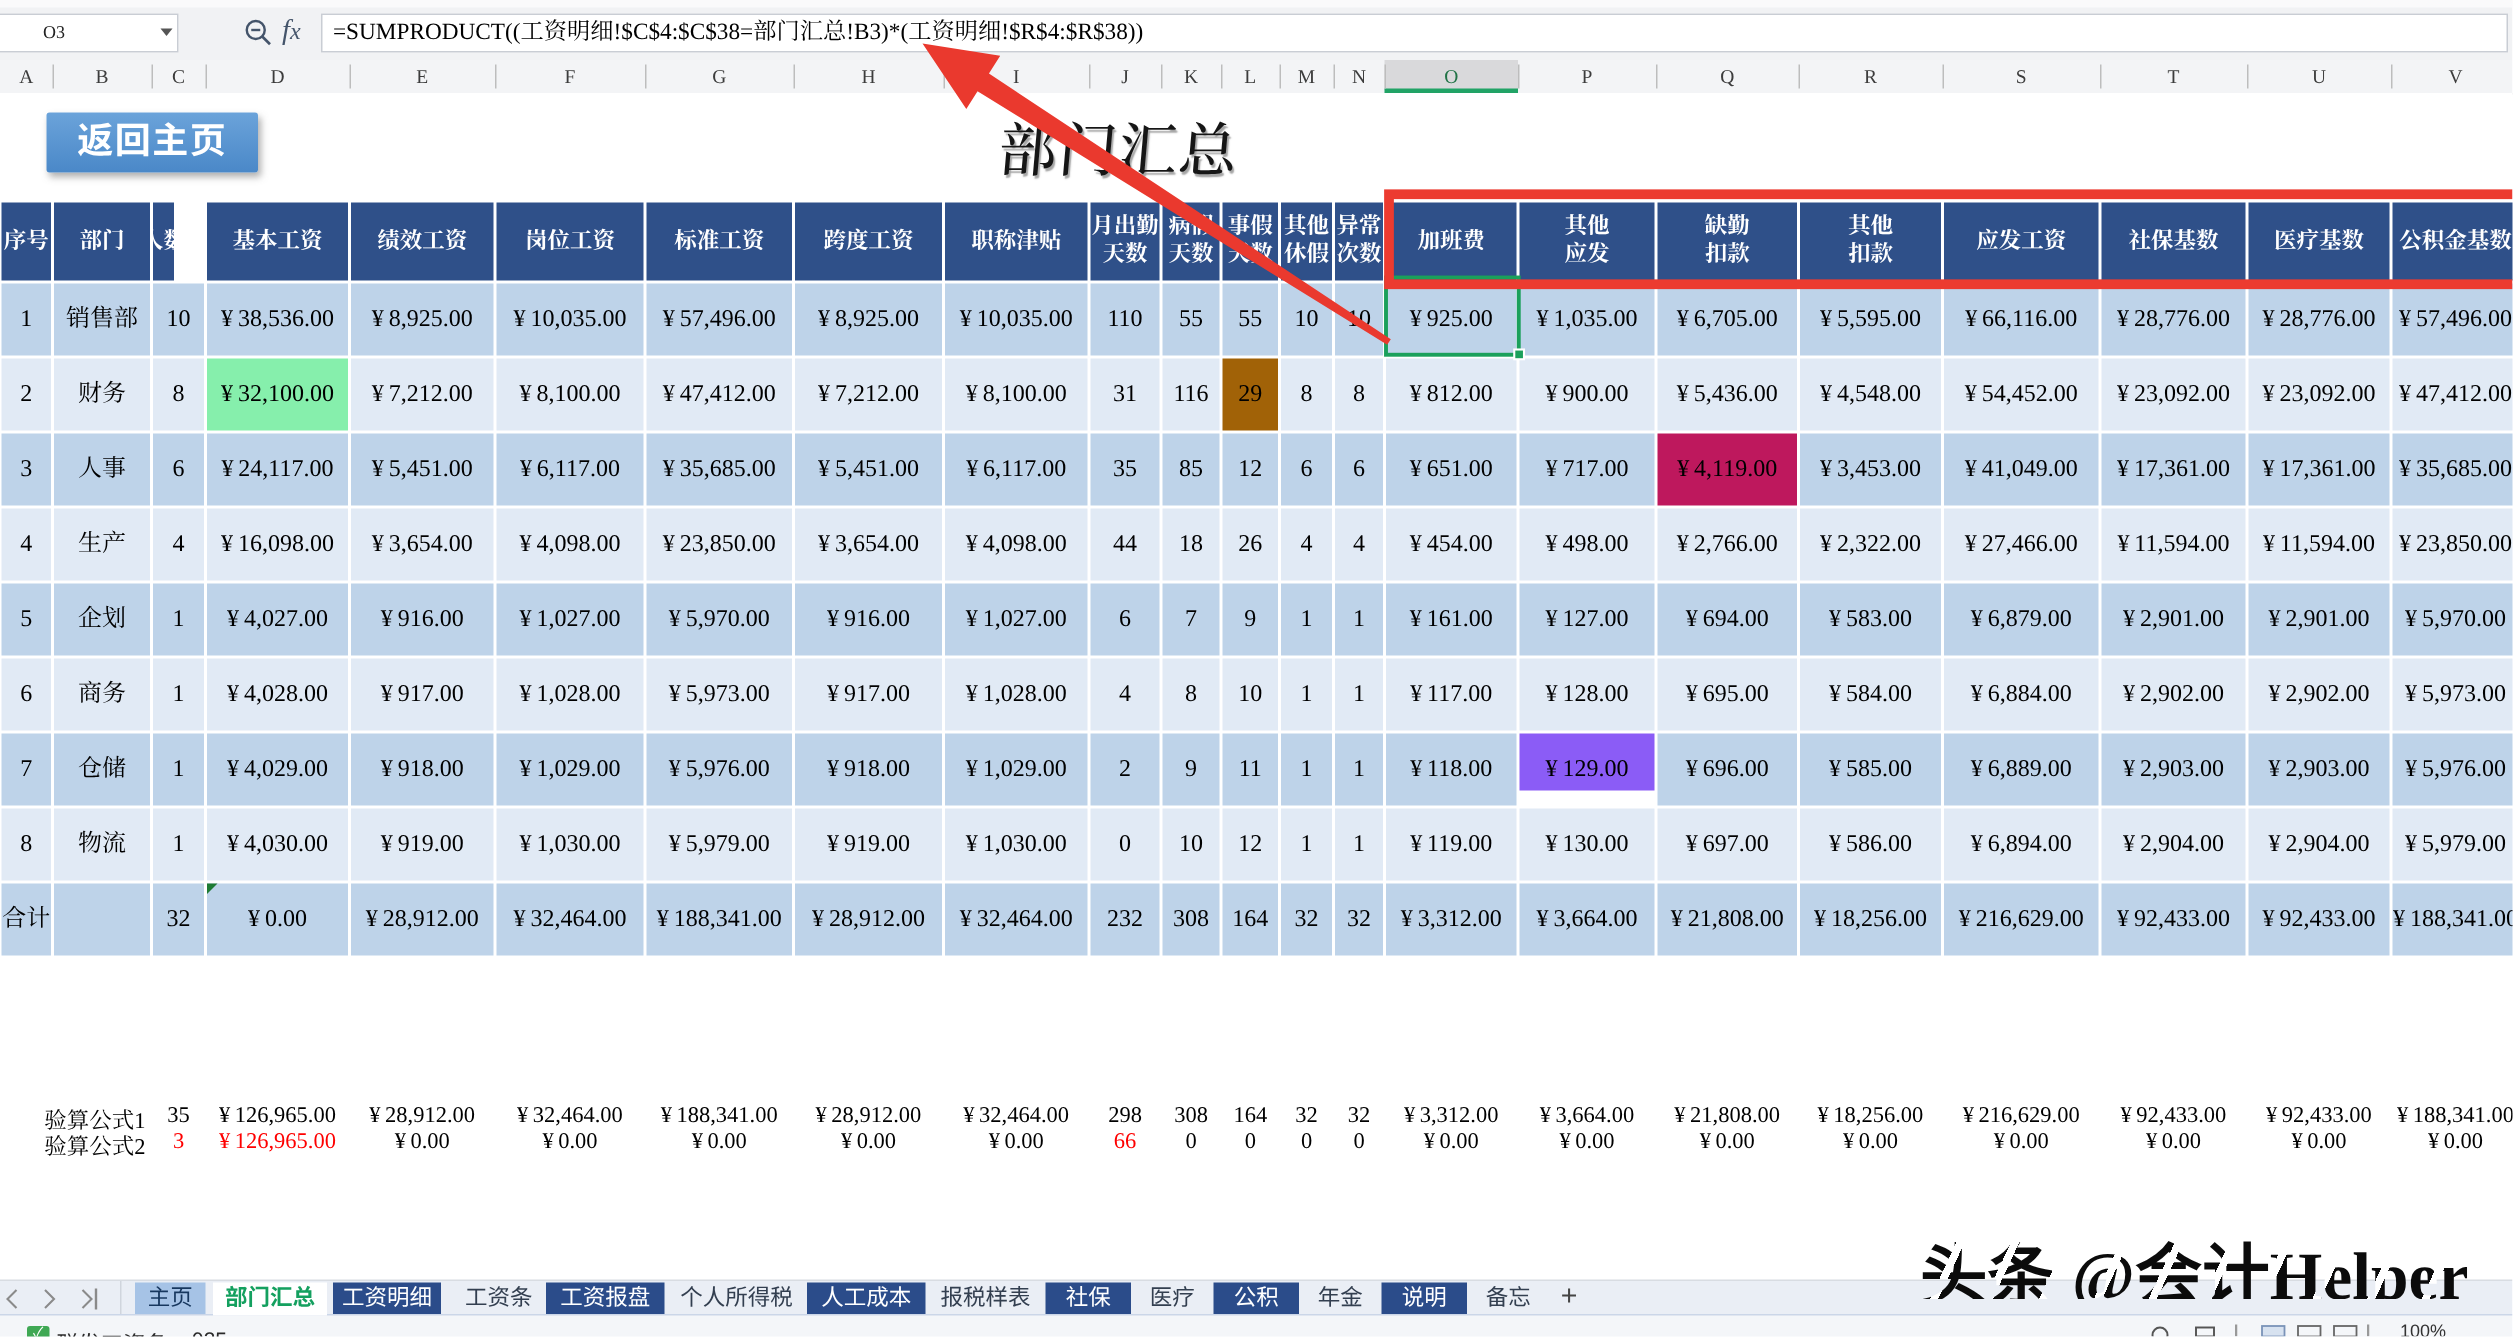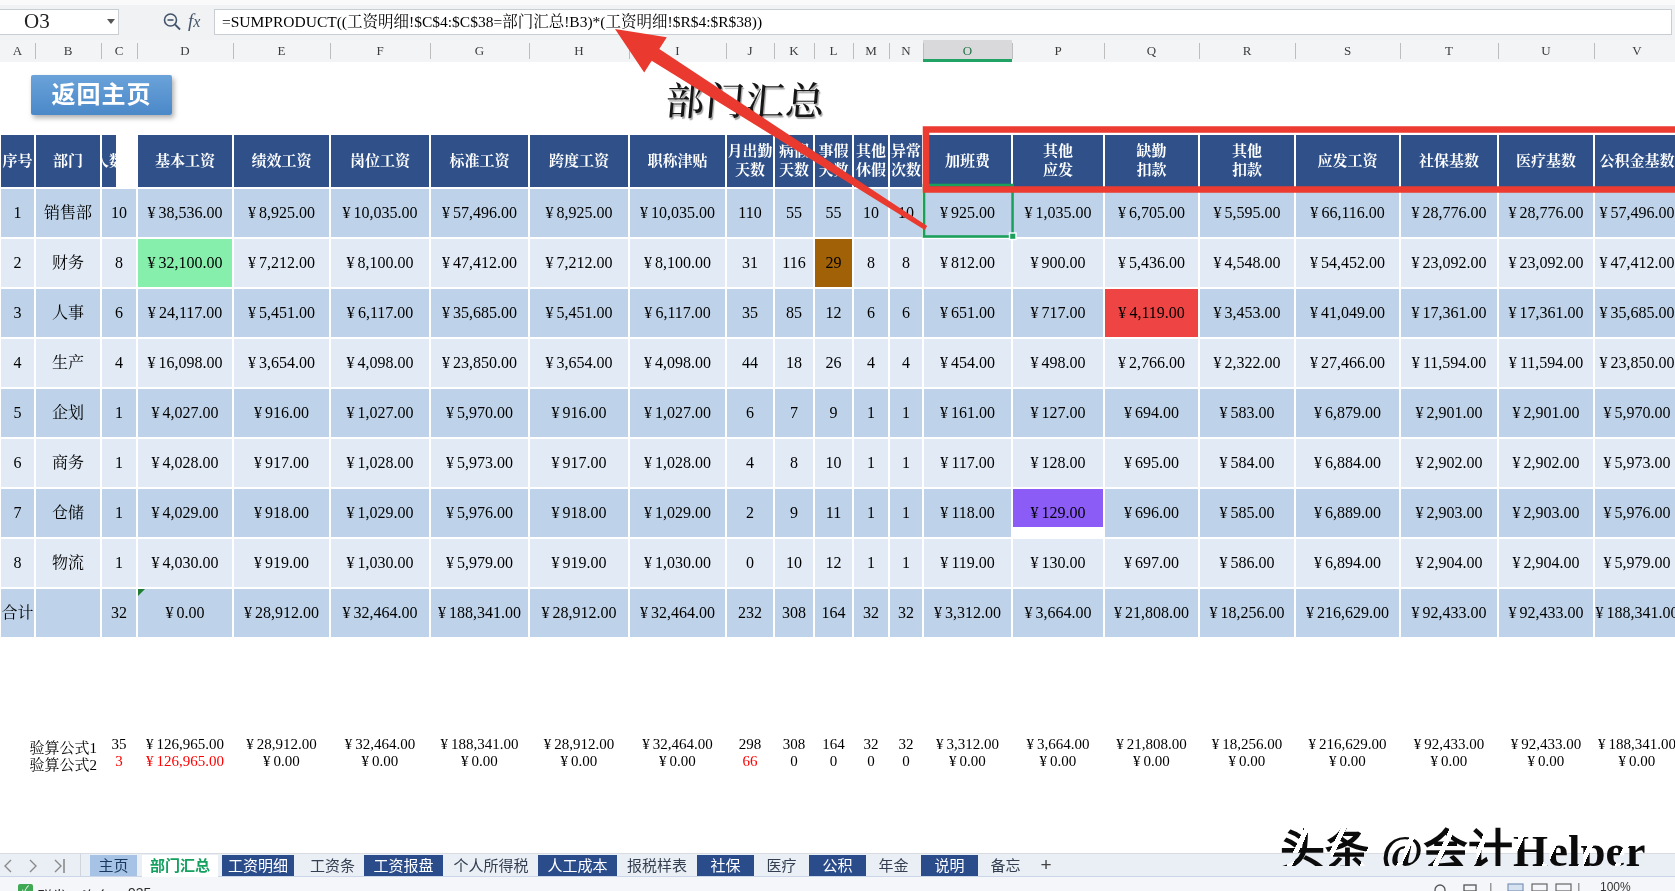--- a/index.html
+++ b/index.html
@@ -7,21 +7,21 @@
 .abs{position:absolute}
 .cell{position:absolute;text-align:center;font-size:16px;color:#000;white-space:nowrap;overflow:hidden}
 .hc{position:absolute;background:#2F5089;color:#fff;font-weight:700;font-size:15px;
  display:flex;flex-direction:column;justify-content:center;align-items:center;line-height:19px;white-space:nowrap;overflow:hidden}
 .ck{position:absolute;text-align:center;font-size:15px;color:#000;white-space:nowrap}
 .cl{position:absolute;top:40px;height:22px;line-height:22px;text-align:center;font-size:13px;color:#3c3c3c}
 </style></head><body>
 <div class="abs" style="left:0;top:0;width:1675px;height:40px;background:#F1F2F4"></div>
 <div class="abs" style="left:0;top:0;width:1675px;height:5px;background:#FAFAFB"></div>
 <div class="abs" style="left:-2px;top:9px;width:119px;height:24px;background:#fff;border:1px solid #C9CDD4"></div>
-<div class="abs" style="left:24px;top:10px;width:24px;height:22px;line-height:22px;font-size:21px;color:#222;text-align:center">O3</div>
+<div class="abs" style="left:24px;top:10px;width:24px;height:22px;line-height:22px;font-size:12px;color:#222;text-align:center">O3</div>
 <div class="abs" style="left:107px;top:19px;width:0;height:0;border-left:4px solid transparent;border-right:4px solid transparent;border-top:5px solid #555"></div>
 <svg class="abs" style="left:162px;top:12px" width="20" height="20" viewBox="0 0 20 20">
 <circle cx="8.5" cy="8" r="6" fill="none" stroke="#44546A" stroke-width="1.6"></circle>
 <line x1="5.5" y1="8" x2="11.5" y2="8" stroke="#44546A" stroke-width="1.6"></line>
 <line x1="13" y1="12.5" x2="18" y2="17.5" stroke="#44546A" stroke-width="1.8"></line>
   </svg>
 <div class="abs" style="left:188px;top:9px;width:24px;height:24px;line-height:24px;font-size:19px;font-style:italic;color:#44546A;font-family:'Liberation Serif',serif">f<i style="font-size:16px">x</i></div>
 <div class="abs" style="left:214px;top:9px;width:1456px;height:24px;background:#fff;border:1px solid #C9CDD4"></div>
 <div class="abs" style="left:222px;top:11px;height:21px;line-height:21px;font-size:15.5px;color:#000;white-space:nowrap">=SUMPRODUCT((工资明细!$C$4:$C$38=部门汇总!B3)*(工资明细!$R$4:$R$38))</div>
 <div class="abs" style="left:0;top:40px;width:1675px;height:22px;background:#F3F4F6;border-bottom:1px solid #D5D5D5"></div>
@@ -177,21 +177,21 @@
 <div class="cell" style="left:431px;top:289px;width:97px;height:48px;line-height:48px;background:#BED3E9">¥ 35,685.00</div>
 <div class="cell" style="left:530px;top:289px;width:98px;height:48px;line-height:48px;background:#BED3E9">¥ 5,451.00</div>
 <div class="cell" style="left:630px;top:289px;width:95px;height:48px;line-height:48px;background:#BED3E9">¥ 6,117.00</div>
 <div class="cell" style="left:727px;top:289px;width:46px;height:48px;line-height:48px;background:#BED3E9">35</div>
 <div class="cell" style="left:775px;top:289px;width:38px;height:48px;line-height:48px;background:#BED3E9">85</div>
 <div class="cell" style="left:815px;top:289px;width:37px;height:48px;line-height:48px;background:#BED3E9">12</div>
 <div class="cell" style="left:854px;top:289px;width:34px;height:48px;line-height:48px;background:#BED3E9">6</div>
 <div class="cell" style="left:890px;top:289px;width:32px;height:48px;line-height:48px;background:#BED3E9">6</div>
 <div class="cell" style="left:924px;top:289px;width:87px;height:48px;line-height:48px;background:#BED3E9">¥ 651.00</div>
 <div class="cell" style="left:1013px;top:289px;width:90px;height:48px;line-height:48px;background:#BED3E9">¥ 717.00</div>
-<div class="cell" style="left:1105px;top:289px;width:93px;height:48px;line-height:48px;background:#ef4444">¥ 4,119.00</div>
+<div class="cell" style="left:1105px;top:289px;width:93px;height:48px;line-height:48px;background:#be185d">¥ 4,119.00</div>
 <div class="cell" style="left:1200px;top:289px;width:94px;height:48px;line-height:48px;background:#BED3E9">¥ 3,453.00</div>
 <div class="cell" style="left:1296px;top:289px;width:103px;height:48px;line-height:48px;background:#BED3E9">¥ 41,049.00</div>
 <div class="cell" style="left:1401px;top:289px;width:96px;height:48px;line-height:48px;background:#BED3E9">¥ 17,361.00</div>
 <div class="cell" style="left:1499px;top:289px;width:94px;height:48px;line-height:48px;background:#BED3E9">¥ 17,361.00</div>
 <div class="cell" style="left:1595px;top:289px;width:84px;height:48px;line-height:48px;background:#BED3E9">¥ 35,685.00</div>
 <div class="cell" style="left:1px;top:339px;width:33px;height:48px;line-height:48px;background:#E1EAF5">4</div>
 <div class="cell" style="left:36px;top:339px;width:64px;height:48px;line-height:48px;background:#E1EAF5">生产</div>
 <div class="cell" style="left:102px;top:339px;width:34px;height:48px;line-height:48px;background:#E1EAF5">4</div>
 <div class="cell" style="left:138px;top:339px;width:94px;height:48px;line-height:48px;background:#E1EAF5">¥ 16,098.00</div>
 <div class="cell" style="left:234px;top:339px;width:95px;height:48px;line-height:48px;background:#E1EAF5">¥ 3,654.00</div>

